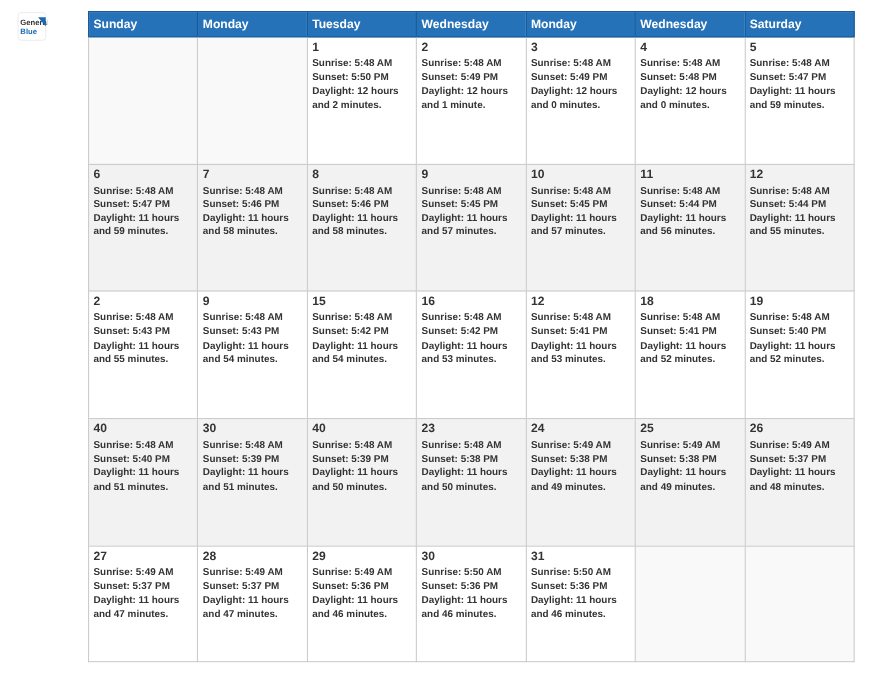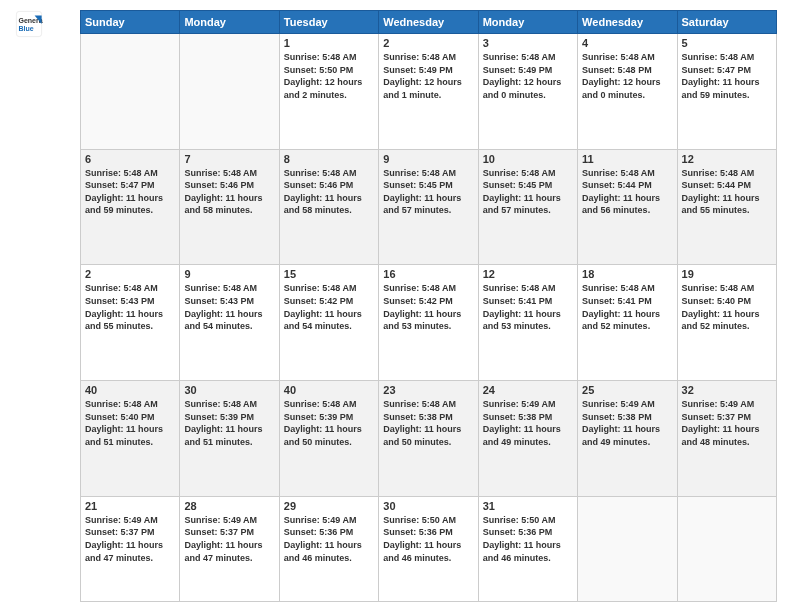--- a/index.html
+++ b/index.html
@@ -301,30 +301,30 @@
 and 49 minutes.</div>
           </td>
           <td>
             <span class="day-num">25</span>
             <div class="day-info" style="white-space: pre-line;">Sunrise: 5:49 AM
 Sunset: 5:38 PM
 Daylight: 11 hours
 and 49 minutes.</div>
           </td>
           <td>
-            <span class="day-num">32</span>
+            <span class="day-num">26</span>
             <div class="day-info" style="white-space: pre-line;">Sunrise: 5:49 AM
 Sunset: 5:37 PM
 Daylight: 11 hours
 and 48 minutes.</div>
           </td>
         </tr>
         <tr>
           <td>
-            <span class="day-num">21</span>
+            <span class="day-num">27</span>
             <div class="day-info" style="white-space: pre-line;">Sunrise: 5:49 AM
 Sunset: 5:37 PM
 Daylight: 11 hours
 and 47 minutes.</div>
           </td>
           <td>
             <span class="day-num">28</span>
             <div class="day-info" style="white-space: pre-line;">Sunrise: 5:49 AM
 Sunset: 5:37 PM
 Daylight: 11 hours

